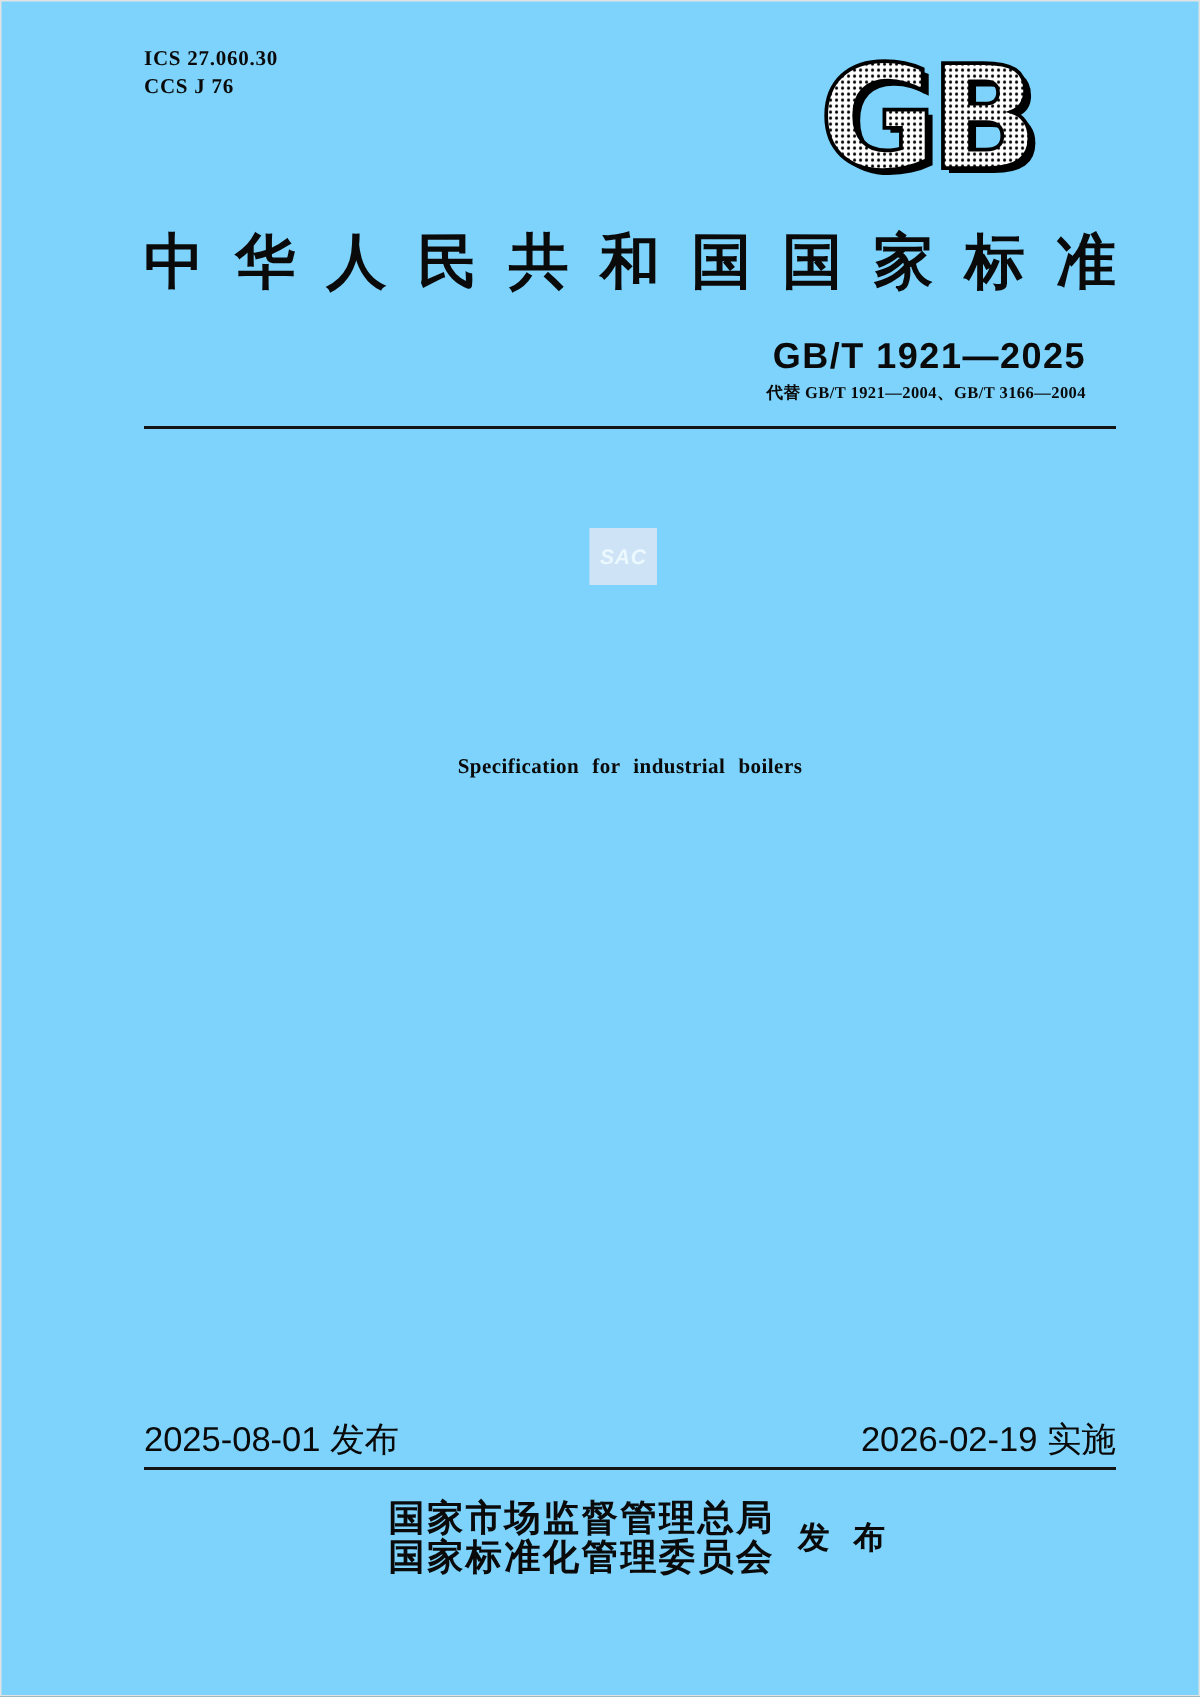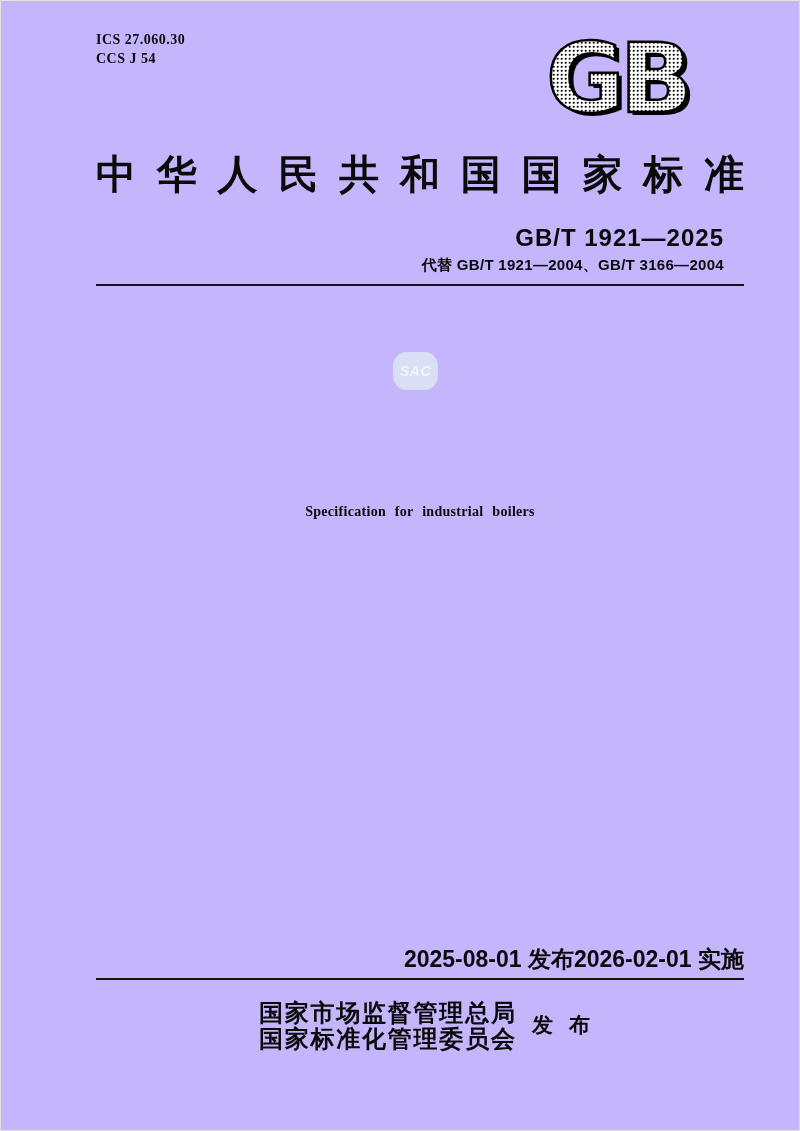--- a/index.html
+++ b/index.html
@@ -1,20 +1,20 @@
 <!DOCTYPE html>
 <html><head>
 <meta charset="utf-8">
 <style>
   html,body{margin:0;padding:0;background:#888;}
   .page{
     position:relative;
     width:800px;height:1131px;
     margin:0 auto;
-    background:#c4b5fd;
+    background:#7dd3fc;
     border:1px solid #e2e2e2;
     box-sizing:border-box;
     color:#0a0a0a;
     font-family:"Liberation Serif", serif;
     overflow:hidden;
   }
   
   .ics-block{
     position:absolute;left:95px;top:30px;
     font-size:14px;font-weight:bold;line-height:1.35;
@@ -30,33 +30,33 @@
   [data-chars]{display:flex;justify-content:space-between;}
   
   .std-block{
     position:absolute;right:75px;top:225px;text-align:right;
   }
   .std-code{
     font-size:24px;font-weight:bold;letter-spacing:1px;
     font-family:Liberation Sans, sans-serif;line-height:1;
   }
   .std-replaces{
-    margin-top:7px;font-size:15px;font-weight:bold;line-height:1;
-    font-family:Liberation Sans, sans-serif;letter-spacing:0.3px;
+    margin-top:7px;font-size:11px;font-weight:bold;line-height:1;
+    font-family:Liberation Serif, serif;letter-spacing:0.3px;
   }
   .rule{
     position:absolute;left:95px;width:648px;height:0;
     border-top:2.5px solid #141414;
   }
   .rule-top{top:283px;}
   .rule-bottom{top:977px;}
   
   .watermark{
     position:absolute;left:392px;top:351px;width:45px;height:38px;
-    background:#dde8f5;border-radius:14px;
+    background:#dde8f5;border-radius:0;
     display:flex;align-items:center;justify-content:center;
     opacity:0.85;
   }
   .watermark span{
     color:#ffffff;font-family:"Liberation Sans", sans-serif;
     font-weight:bold;font-style:italic;font-size:14px;letter-spacing:0.5px;
   }
   
   .subject-zh{
     position:absolute;left:95px;top:433px;width:648px;
@@ -64,42 +64,42 @@
     font-size:37px;font-weight:bold;letter-spacing:1px;line-height:1;
   }
   .subject-en{
     position:absolute;left:95px;top:504px;width:648px;
     text-align:center;font-size:14px;font-weight:bold;
     word-spacing:5px;letter-spacing:0.3px;line-height:1;
   }
   
   .dates-row{
     position:absolute;left:95px;top:946px;width:648px;
-    display:flex;justify-content:flex-end;
+    display:flex;justify-content:space-between;
     font-family:"Liberation Sans", sans-serif;
-    font-size:23px;font-weight:bold;line-height:1.1;
+    font-size:23px;font-weight:normal;line-height:1.1;
   }
   
   .agency-block{
     position:absolute;left:258px;top:999px;width:256px;
     font-size:24px;font-weight:bold;line-height:26px;
   }
   .publish-label{
     position:absolute;left:531px;top:1014px;width:58px;
     font-size:21px;font-weight:bold;line-height:1;
   }
 </style>
 </head>
 <body>
 
 <div class="page">
 
   <div class="ics-block">
     <div>ICS 27.060.30</div>
-    <div>CCS J 54</div>
+    <div>CCS J 76</div>
   </div>
 
   <svg class="gb-logo" width="158" height="86" viewBox="0 0 158 86" aria-hidden="true">
     <defs>
       <pattern id="halftone" width="4" height="4" patternUnits="userSpaceOnUse">
         <rect width="4" height="4" fill="#ffffff"></rect>
         <circle cx="1.7" cy="1.7" r="1.05" fill="#000000"></circle>
       </pattern>
     </defs>
     <g font-family="'DejaVu Sans', sans-serif" font-weight="bold" font-size="96" letter-spacing="-5">
@@ -130,21 +130,21 @@
   <div class="rule rule-top"></div>
 
   <div class="watermark">
     <span>SAC</span>
   </div>
 
   <div class="subject-en">Specification for industrial boilers</div>
 
   <div class="dates-row">
     <span>2025-08-01 发布</span>
-    <span>2026-02-01 实施</span>
+    <span>2026-02-19 实施</span>
   </div>
 
   <div class="rule rule-bottom"></div>
 
   <div class="agency-block">
     <div data-chars="">
         <span>国</span>
         <span>家</span>
         <span>市</span>
         <span>场</span>

